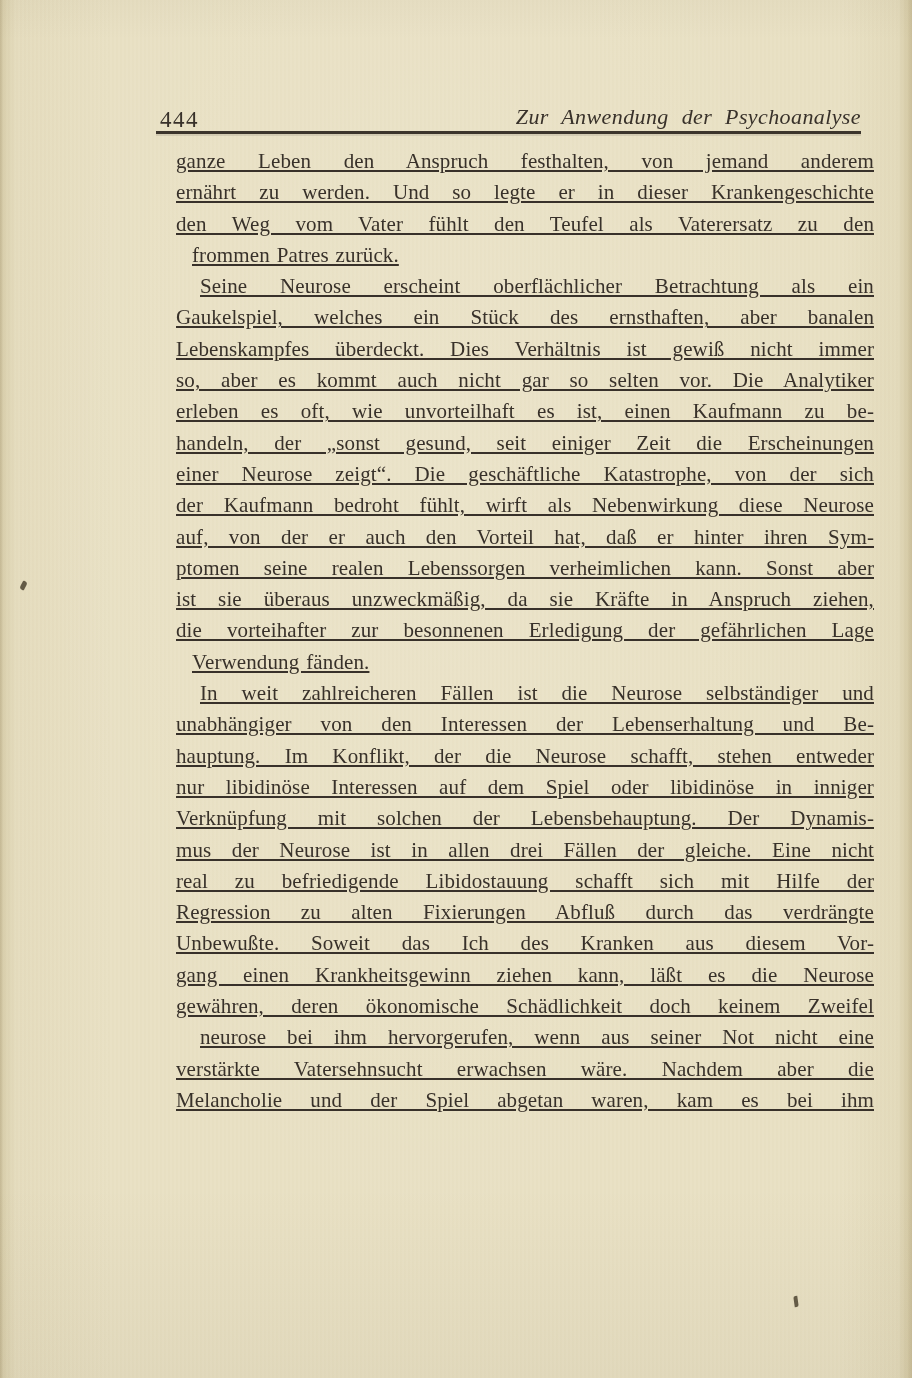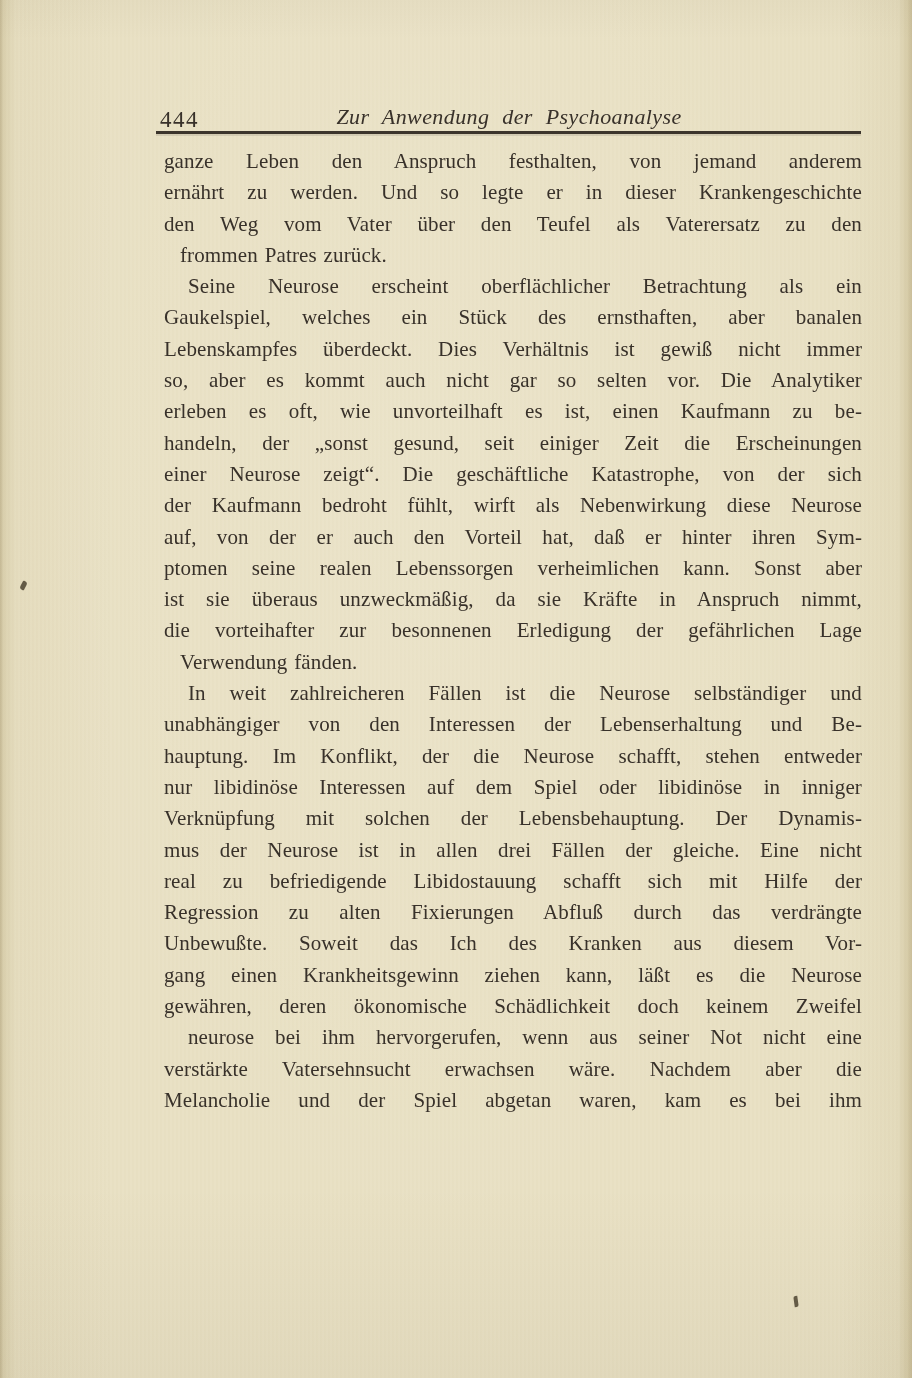--- a/index.html
+++ b/index.html
@@ -27,45 +27,46 @@
     left: 160px;
     top: 107px;
     font-size: 23px;
     letter-spacing: 1.5px;
   }
   .runtitle {
     position: absolute;
     left: 157px;
     top: 104px;
     width: 704px;
-    text-align: center;
+    text-align: right;
     font-style: italic;
     font-size: 22px;
     letter-spacing: 0.4px;
     word-spacing: 7px;
   }
   .head-rule {
     position: absolute;
     left: 156px;
     top: 131px;
     width: 705px;
     height: 2.5px;
     background: var(--rule, #3c352c);
     box-shadow: 0 2px 0 rgba(60,53,44,0.12);
   }
   
   .textblock {
     position: absolute;
-    left: 164px;
+    left: 176px;
     top: 146px;
     width: 698px;
     font-size: 21px;
     line-height: 31.3px;
     letter-spacing: 0.12px;
     word-spacing: 1.5px;
+    text-decoration: underline;
   }
   .para { margin: 0; }
   .para.indent .line:first-child { text-indent: 24px; }
   .line {
     text-align: justify;
     text-align-last: justify;
     height: 31.3px;
   }
   .line.last { text-align-last: left; margin-left: 16px; }
   
@@ -95,35 +96,35 @@
   <span class="pagenum">444</span>
 
   <div class="runtitle">Zur Anwendung der Psychoanalyse</div>
 
   <div class="head-rule"></div>
 
   <main class="textblock" id="paragraphs">
       <div class="para">
         <div class="line">ganze Leben den Anspruch festhalten, von jemand anderem</div>
         <div class="line">ernährt zu werden. Und so legte er in dieser Krankengeschichte</div>
-        <div class="line">den Weg vom Vater über den Teufel als Vaterersatz zu den</div>
+        <div class="line">den Weg vom Vater fühlt den Teufel als Vaterersatz zu den</div>
         <div class="line last">frommen Patres zurück.</div>
       </div>
       <div class="para indent">
         <div class="line">Seine Neurose erscheint oberflächlicher Betrachtung als ein</div>
         <div class="line">Gaukelspiel, welches ein Stück des ernsthaften, aber banalen</div>
         <div class="line">Lebenskampfes überdeckt. Dies Verhältnis ist gewiß nicht immer</div>
         <div class="line">so, aber es kommt auch nicht gar so selten vor. Die Analytiker</div>
         <div class="line">erleben es oft, wie unvorteilhaft es ist, einen Kaufmann zu be-</div>
         <div class="line">handeln, der „sonst gesund, seit einiger Zeit die Erscheinungen</div>
         <div class="line">einer Neurose zeigt“. Die geschäftliche Katastrophe, von der sich</div>
         <div class="line">der Kaufmann bedroht fühlt, wirft als Nebenwirkung diese Neurose</div>
         <div class="line">auf, von der er auch den Vorteil hat, daß er hinter ihren Sym-</div>
         <div class="line">ptomen seine realen Lebenssorgen verheimlichen kann. Sonst aber</div>
-        <div class="line">ist sie überaus unzweckmäßig, da sie Kräfte in Anspruch nimmt,</div>
+        <div class="line">ist sie überaus unzweckmäßig, da sie Kräfte in Anspruch ziehen,</div>
         <div class="line">die vorteihafter zur besonnenen Erledigung der gefährlichen Lage</div>
         <div class="line last">Verwendung fänden.</div>
       </div>
       <div class="para indent">
         <div class="line">In weit zahlreicheren Fällen ist die Neurose selbständiger und</div>
         <div class="line">unabhängiger von den Interessen der Lebenserhaltung und Be-</div>
         <div class="line">hauptung. Im Konflikt, der die Neurose schafft, stehen entweder</div>
         <div class="line">nur libidinöse Interessen auf dem Spiel oder libidinöse in inniger</div>
         <div class="line">Verknüpfung mit solchen der Lebensbehauptung. Der Dynamis-</div>
         <div class="line">mus der Neurose ist in allen drei Fällen der gleiche. Eine nicht</div>

